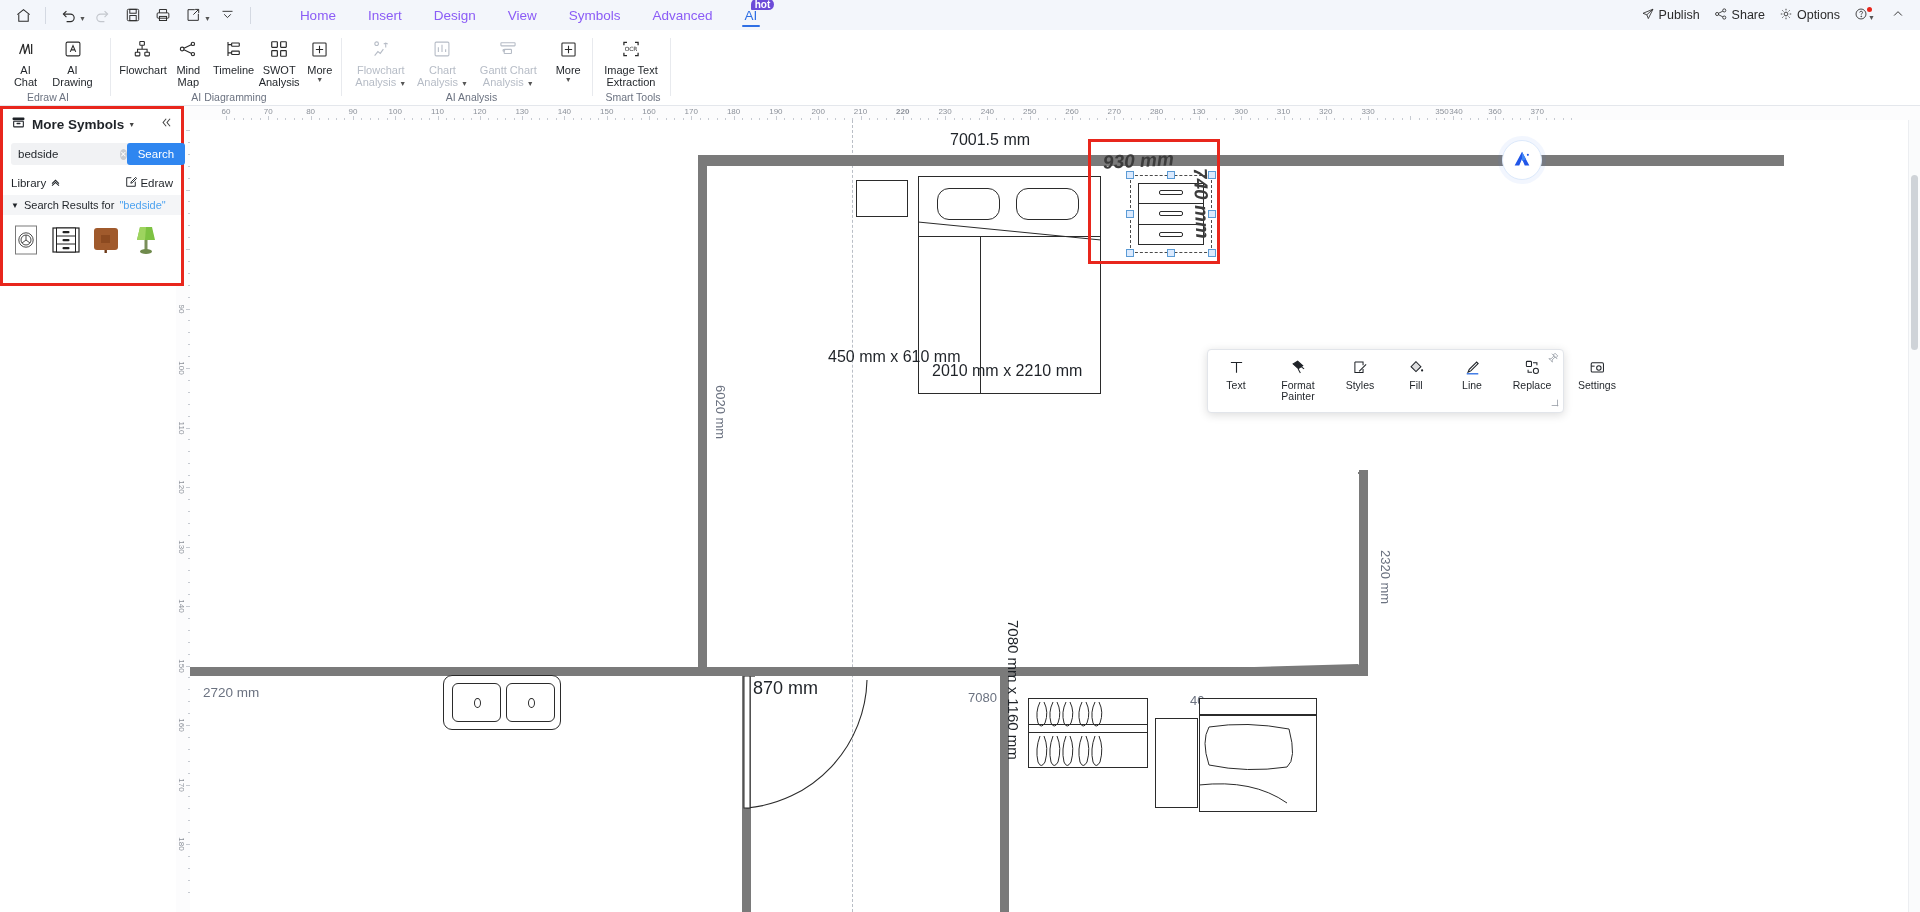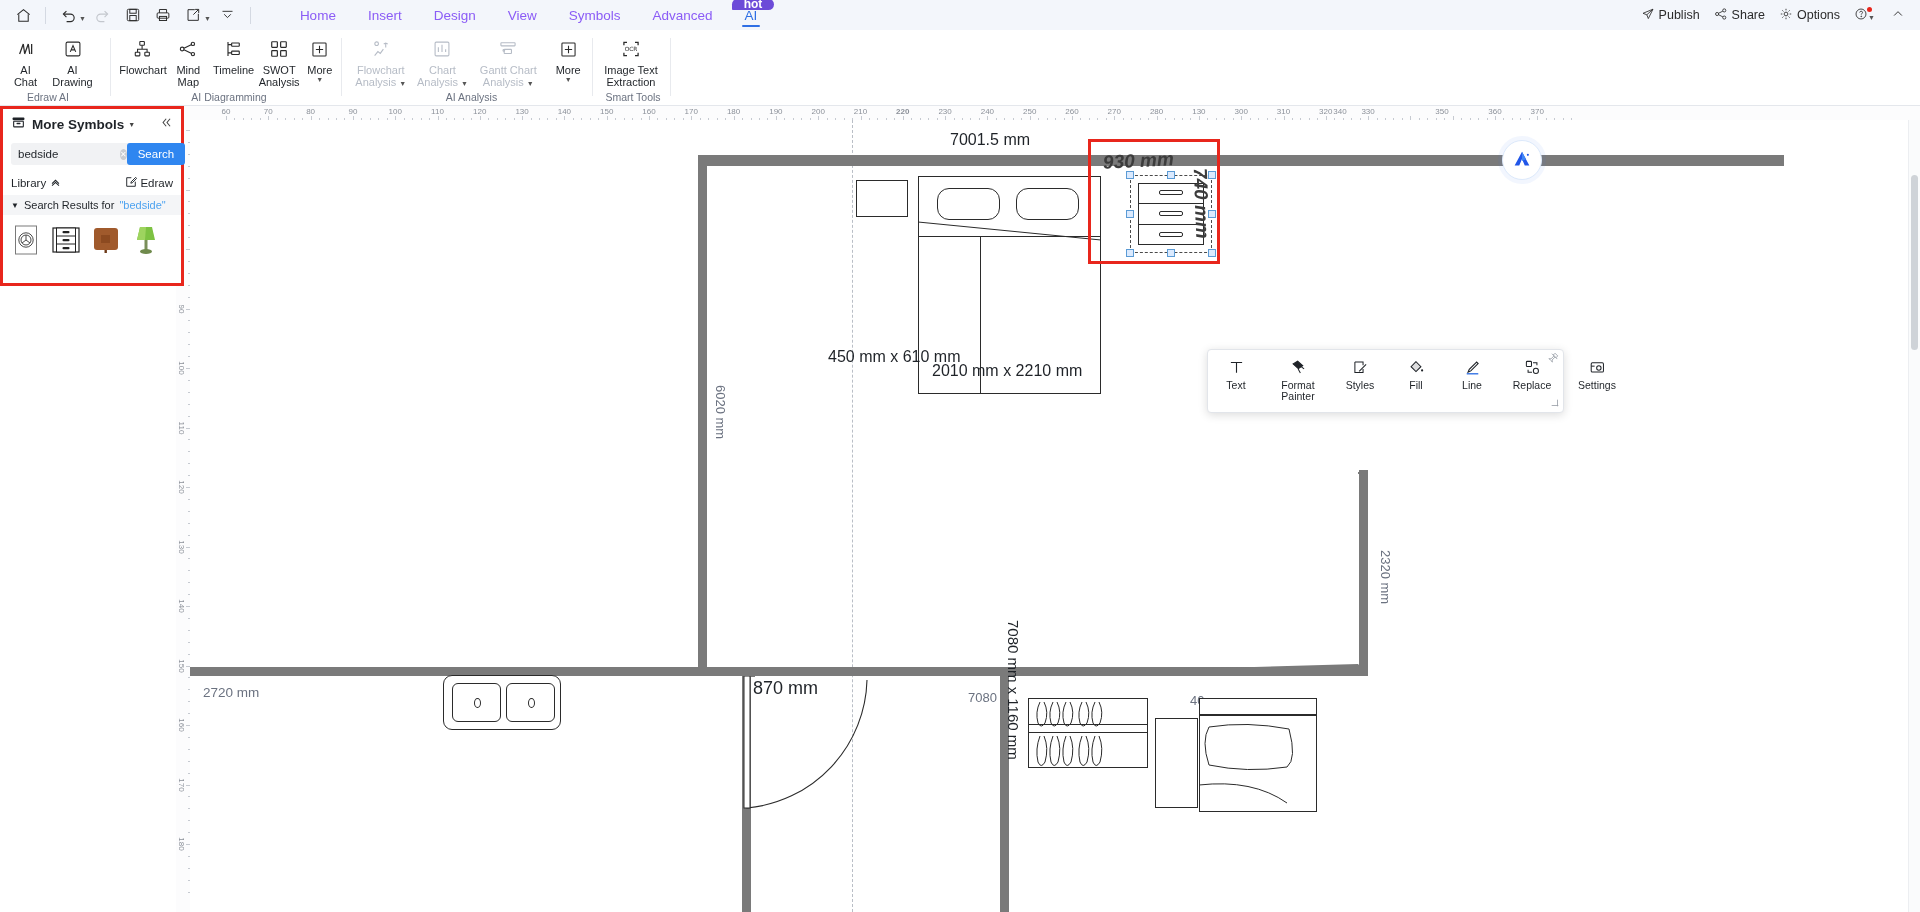--- a/index.html
+++ b/index.html
@@ -29,21 +29,21 @@
     position:relative;font-size:13.5px;color:#8b5cf6;padding:0 16px;height:30px;
     display:flex;align-items:center;cursor:pointer;
   }
   .tab.active{color:#2f6fe4;}
   .tab.active:after{
     content:"";position:absolute;left:50%;transform:translateX(-50%);
     bottom:3px;width:18px;height:2px;background:#2f6fe4;border-radius:1px;
   }
   .hotbadge{
     position:absolute;top:-1px;right:-1px;background:#6c4bd8;color:#fff;
-    font-size:12px;line-height:11px;padding:0 12px;border-radius:6px 6px 6px 1px;
+    font-size:10px;line-height:11px;padding:0 4px;border-radius:6px 6px 6px 1px;
     font-weight:600;
   }
   .tb-right{margin-left:auto;display:flex;align-items:center;height:30px;padding-right:10px;gap:4px;}
   .tbr-item{display:flex;align-items:center;gap:4px;font-size:12.5px;color:#2b2b2b;cursor:pointer;padding:2px 5px;border-radius:3px;}
 
   
   .ribbon{
     position:absolute;left:0;top:30px;width:1920px;height:75px;
     background:#ffffff;border-bottom:1px solid #e4e7ec;
   }
@@ -604,21 +604,21 @@
       <div class="rtick" style="left: 1158.72px; height: 2px;"></div>
       <div class="rtick" style="left: 1167.18px; height: 2px;"></div>
       <div class="rtick" style="left: 1175.64px; height: 2px;"></div>
       <div class="rtick" style="left: 1184.1px;"></div>
       <div class="rlab" style="left: 1184.1px;">330</div>
       <div class="rtick" style="left: 1192.56px; height: 2px;"></div>
       <div class="rtick" style="left: 1201.02px; height: 2px;"></div>
       <div class="rtick" style="left: 1209.48px; height: 2px;"></div>
       <div class="rtick" style="left: 1217.94px; height: 2px;"></div>
       <div class="rtick" style="left: 1226.4px;"></div>
-      <div class="rlab" style="left: 1156px;">340</div>
+      <div class="rlab" style="left: 1272px;">340</div>
       <div class="rtick" style="left: 1234.86px; height: 2px;"></div>
       <div class="rtick" style="left: 1243.32px; height: 2px;"></div>
       <div class="rtick" style="left: 1251.78px; height: 2px;"></div>
       <div class="rtick" style="left: 1260.24px; height: 2px;"></div>
       <div class="rtick" style="left: 1268.7px;"></div>
       <div class="rlab" style="left: 1258px;">350</div>
       <div class="rtick" style="left: 1277.16px; height: 2px;"></div>
       <div class="rtick" style="left: 1285.62px; height: 2px;"></div>
       <div class="rtick" style="left: 1294.08px; height: 2px;"></div>
       <div class="rtick" style="left: 1302.54px; height: 2px;"></div>

